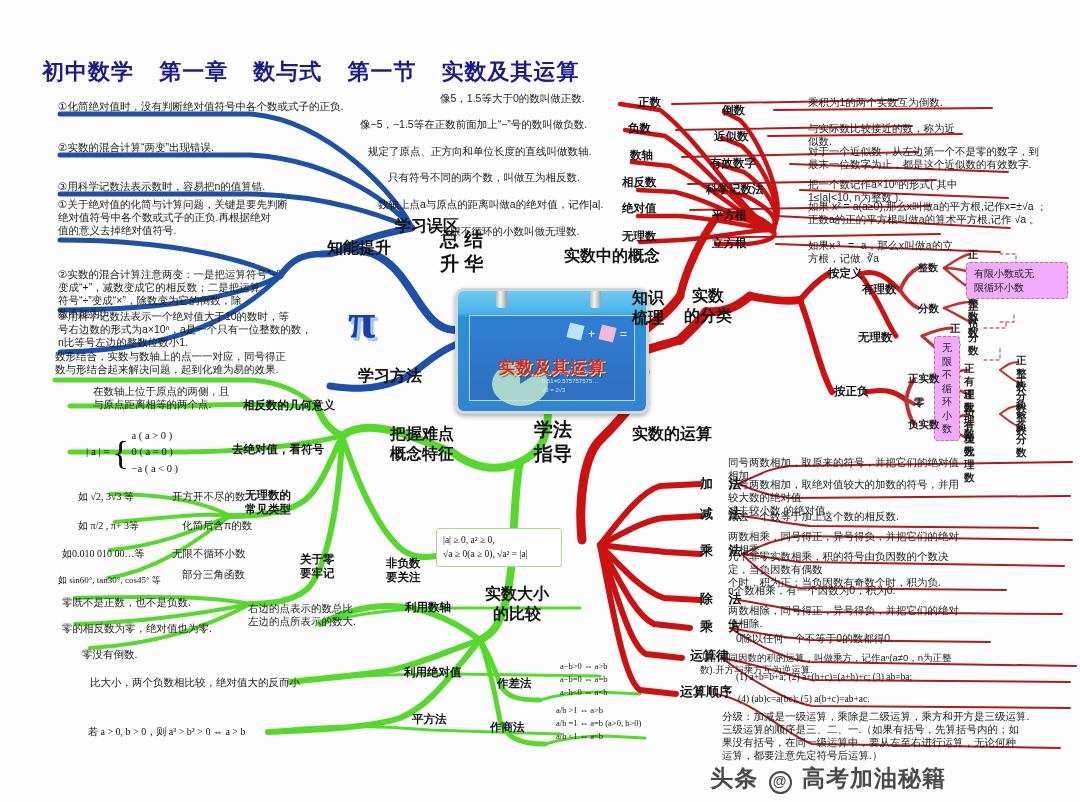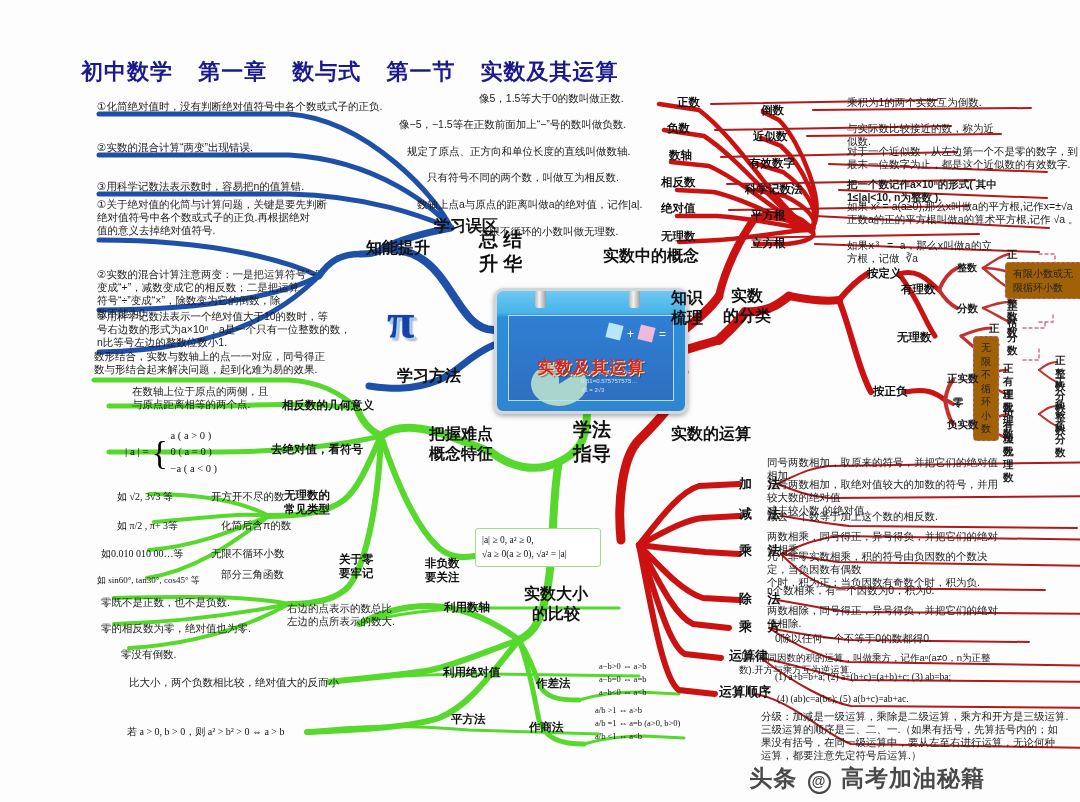--- a/index.html
+++ b/index.html
@@ -1,21 +1,21 @@
 <!DOCTYPE html>
 <html><head>
 <meta charset="utf-8">
 <style>
   html,body{margin:0;padding:0;background:#fff;}
   body{
     width:1080px;height:802px;position:relative;overflow:hidden;
     font-family:"Liberation Sans","DejaVu Sans",sans-serif;
     background:#fdfdfd;
   }
-  #canvas{position:absolute;inset:0;width:960px;height:802px;margin-left:39px;}
+  #canvas{position:absolute;inset:0;width:960px;height:802px;}
   svg.links{position:absolute;left:0;top:0;width:1080px;height:802px;pointer-events:none;}
   .node{position:absolute;line-height:1.25;}
 
   
   #title{
     left:42px;top:58px;font-size:22px;font-weight:bold;color:#1a1a8c;
     letter-spacing:1px;white-space:nowrap;
   }
   #title span{margin-right:18px;}
 
@@ -70,21 +70,21 @@
   #pi{
     position:absolute;left:348px;top:292px;font-size:50px;font-weight:bold;
     font-family:"Liberation Serif","DejaVu Serif",serif;
     color:#1b3faa;
     text-shadow:2px 2px 0 #9fd3ff, 3px 3px 2px rgba(0,0,0,.35), -1px -1px 0 #dff0ff;
   }
 
   
   .dashbox{
     position:absolute;border:1.4px dashed #d06a8a;border-radius:4px;
-    padding:4px 7px;font-size:10px;color:#222;background:#a16207;white-space:pre-line;
+    padding:4px 7px;font-size:10px;color:#222;background:#f0abfc;white-space:pre-line;
     line-height:1.35;
   }
   
   .greenbox{
     position:absolute;border:1.2px solid #a7d98a;border-radius:3px;
     padding:4px 6px;background:#fff;font-size:9.5px;color:#111;
     font-family:"Liberation Serif","DejaVu Serif",serif;white-space:pre-line;line-height:1.5;
   }
 
   
@@ -398,21 +398,21 @@
   <div class="node leaf" style="left:360px;top:118px;">像−5，−1.5等在正数前面加上“−”号的数叫做负数.</div>
   <div class="node leaf" style="left:368px;top:145px;">规定了原点、正方向和单位长度的直线叫做数轴.</div>
   <div class="node leaf" style="left:388px;top:171px;">只有符号不同的两个数，叫做互为相反数.</div>
   <div class="node leaf" style="left:378px;top:198px;">数轴上点a与原点的距离叫做a的绝对值，记作|a|.</div>
   <div class="node leaf" style="left:440px;top:225px;">无限不循环的小数叫做无理数.</div>
 
   <div class="node leaf" style="left:808px;top:96px;">乘积为1的两个实数互为倒数.</div>
   <div class="node leaf" style="left:808px;top:122px;">与实际数比较接近的数，称为近似数.</div>
   <div class="node leaf" style="left:808px;top:145px;width:268px;">对于一个近似数，从左边第一个不是零的数字，到
 最末一位数字为止，都是这个近似数的有效数字.</div>
-  <div class="node leaf" style="left:808px;top:178px;font-weight:bold;">把一个数记作a×10ⁿ的形式( 其中1≤|a|&lt;10, n为整数 ).</div>
+  <div class="node leaf" style="left:808px;top:178px;">把一个数记作a×10ⁿ的形式( 其中1≤|a|&lt;10, n为整数 ).</div>
   <div class="node leaf" style="left:808px;top:200px;width:268px;">如果 x² = a(a≥0),那么x叫做a的平方根,记作x=±√a ；
 正数a的正的平方根叫做a的算术平方根,记作 √a 。</div>
   <div class="node leaf" style="left:808px;top:240px;font-family:Liberation Mono, monospace;">如果x³ = a，那么x叫做a的立方根，记做 ∛a</div>
 
   <div class="node mid" style="left:828px;top:266px;">按定义</div>
   <div class="node mid" style="left:862px;top:282px;">有理数</div>
   <div class="node leaf" style="left:918px;top:262px;font-weight:bold;font-size:10px;">整数</div>
   <div class="node leaf" style="left:918px;top:302px;font-weight:bold;font-size:10.5px;">分数</div>
   <div class="node leaf" style="left:968px;top:248px;font-weight:bold;">正整数</div>
   <div class="node leaf" style="left:972px;top:266px;font-weight:bold;">零</div>

